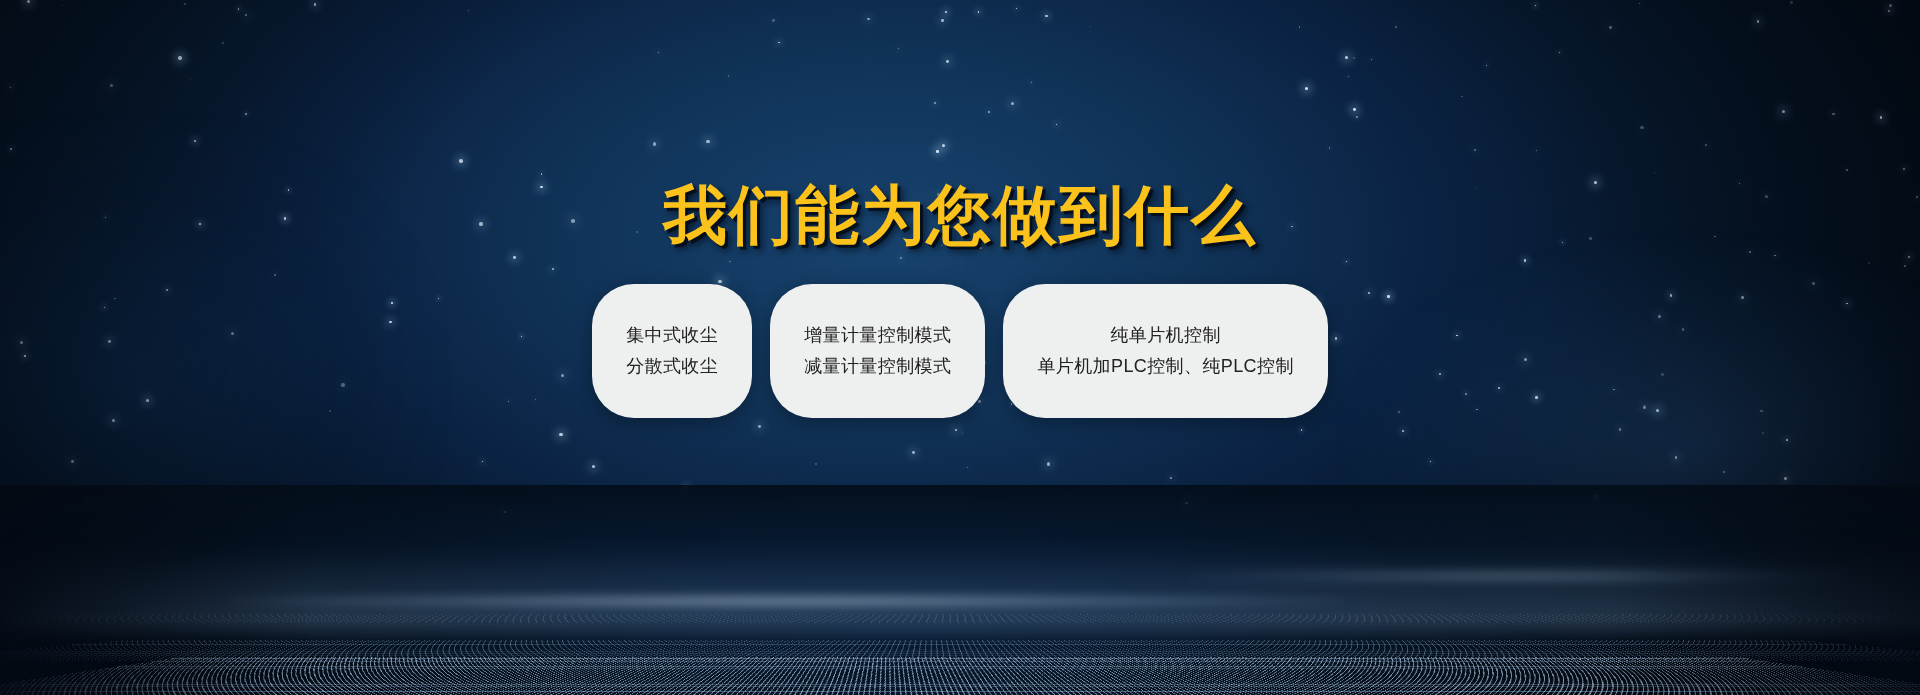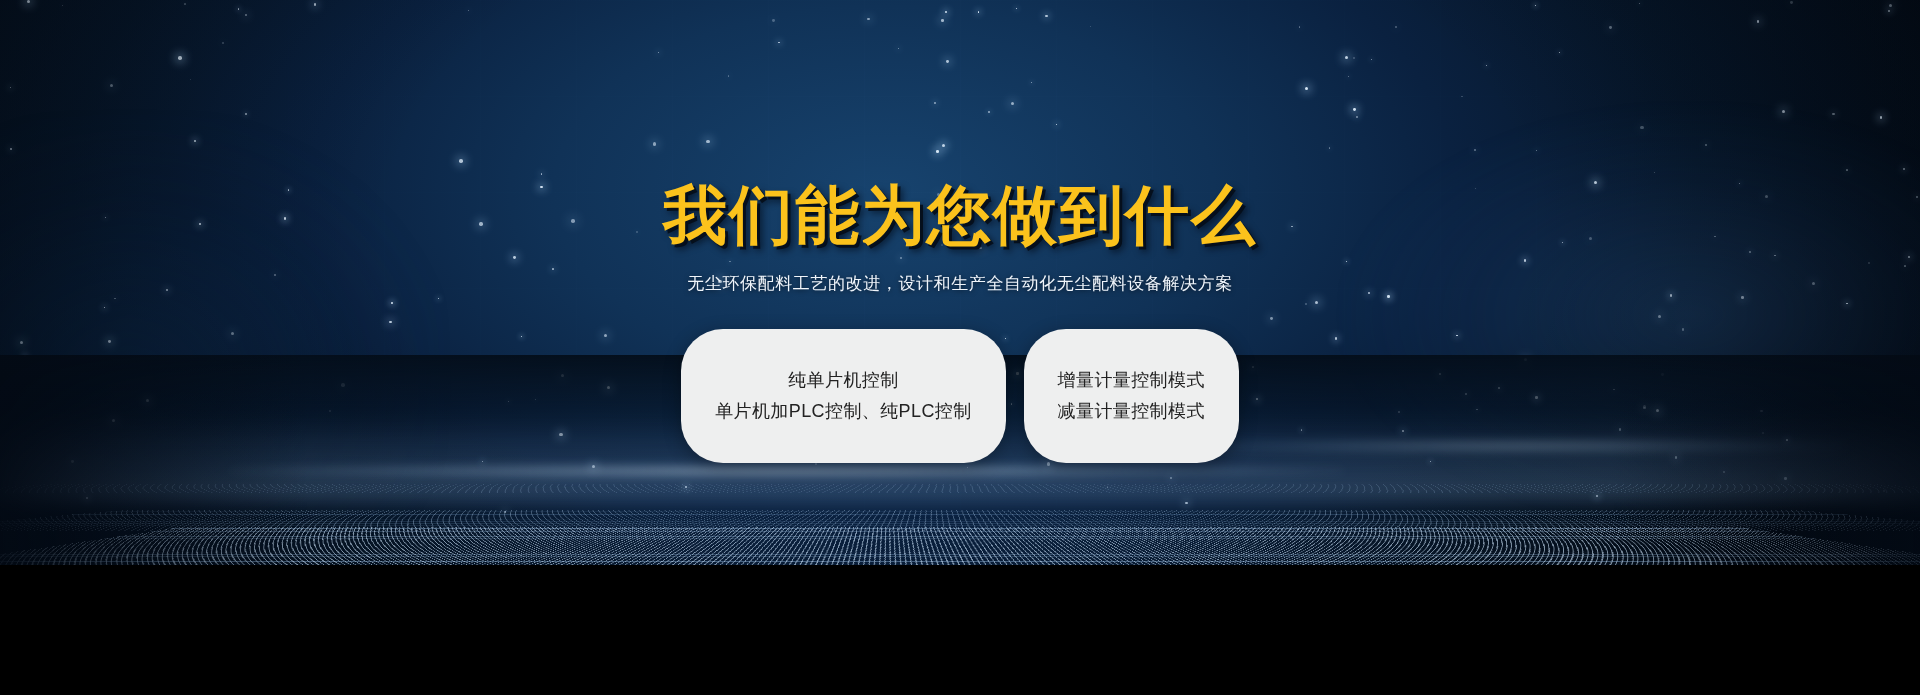--- a/index.html
+++ b/index.html
@@ -7,21 +7,21 @@
     padding: 0;
     background: #000;
   }
   body {
     font-family: "Liberation Sans", "DejaVu Sans", sans-serif;
   }
 
   .banner {
     position: relative;
     width: 1920px;
-    height: 565px;
+    height: 695px;
     overflow: hidden;
     background: #0f172a;
   }
 
   
   .bg-base {
     position: absolute;
     inset: 0;
     background:
       radial-gradient(ellipse 1100px 620px at 46% 34%, #17436e 0%, #103257 30%, #0a2140 52%, #061629 74%, #030b16 100%);
@@ -440,30 +440,33 @@
     <div class="wave-crest"></div>
     <div class="wave-crest2"></div>
     <div class="wave-fade-sides"></div>
   </div>
 
   <div class="content">
 
     <div class="headline">我们能为您做到什么</div>
 
 
-    <div class="desc">无尘环保配料工艺的改进，设计和生产全自动化无尘配料设备解决方案</div>
 
     <div class="cards">
 
+      <div class="card">
+        <div class="card-line">集中式收尘</div>
+        <div class="card-line">分散式收尘</div>
+      </div>
+
+      <div class="card">
+        <div class="card-line">增量计量控制模式</div>
+        <div class="card-line">减量计量控制模式</div>
+      </div>
 
       <div class="card">
         <div class="card-line">纯单片机控制</div>
         <div class="card-line">单片机加PLC控制、纯PLC控制</div>
       </div>
 
-      <div class="card">
-        <div class="card-line">增量计量控制模式</div>
-        <div class="card-line">减量计量控制模式</div>
-      </div>
-
     </div>
   </div>
 </div>
 
 </body></html>

